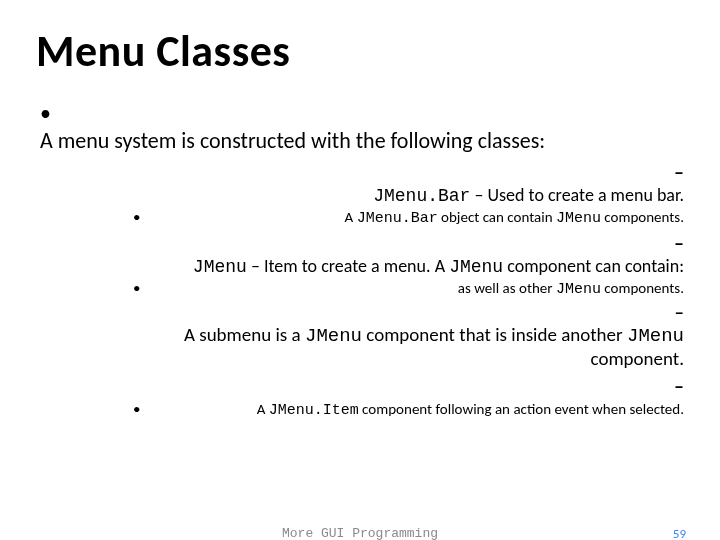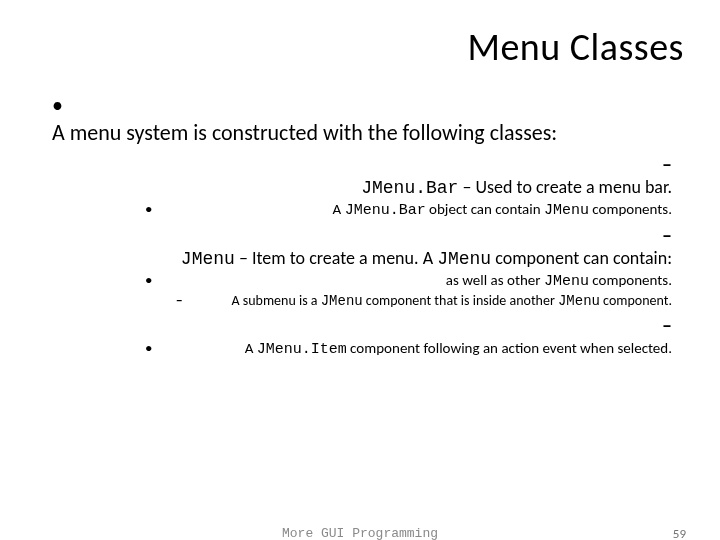--- a/index.html
+++ b/index.html
@@ -14,29 +14,29 @@
     overflow: hidden;
   }
   .slide {
     width: 720px;
     height: 540px;
     position: relative;
     box-sizing: border-box;
     padding: 18px 36px 0 36px;
   }
   .title {
-    text-align: right;
-    font-size: 38px;
-    font-weight: 400;
+    text-align: left;
+    font-size: 44px;
+    font-weight: 700;
     margin: 6px 0 22px 0;
     letter-spacing: 0.5px;
   }
   ul.lvl1 {
     list-style: none;
-    margin: 12px;
+    margin: 0;
     padding: 0 0 0 4px;
     font-size: 22px;
   }
   ul.lvl1 > li::before {
     content: "•";
     display: inline-block;
     width: 26px;
     font-size: 22px;
     vertical-align: top;
   }
@@ -86,21 +86,21 @@
   }
   ul.lvl3 > li > .txt {
     display: inline-block;
     vertical-align: top;
     width: calc(100% - 28px);
   }
   ul.lvl4 {
     list-style: none;
     margin: 2px 0 2px 0;
     padding: 0 0 0 32px;
-    font-size: 14px;
+    font-size: 19px;
   }
   ul.lvl4 > li::before {
     content: "–";
     display: inline-block;
     width: 22px;
     font-weight: 700;
     vertical-align: top;
   }
   ul.lvl4 > li > .txt {
     display: inline-block;
@@ -120,21 +120,21 @@
   }
   .footer-center {
     position: absolute;
     left: 50%;
     transform: translateX(-50%);
     font-family: Liberation Mono, monospace;
   }
   .footer-right {
     position: absolute;
     right: 34px;
-    color: #737373;
+    color: #3b82f6;
   }
 </style>
 </head>
 <body>
 
 <div class="slide">
 
   <div class="title">Menu Classes</div>
 
   <ul class="lvl1">

